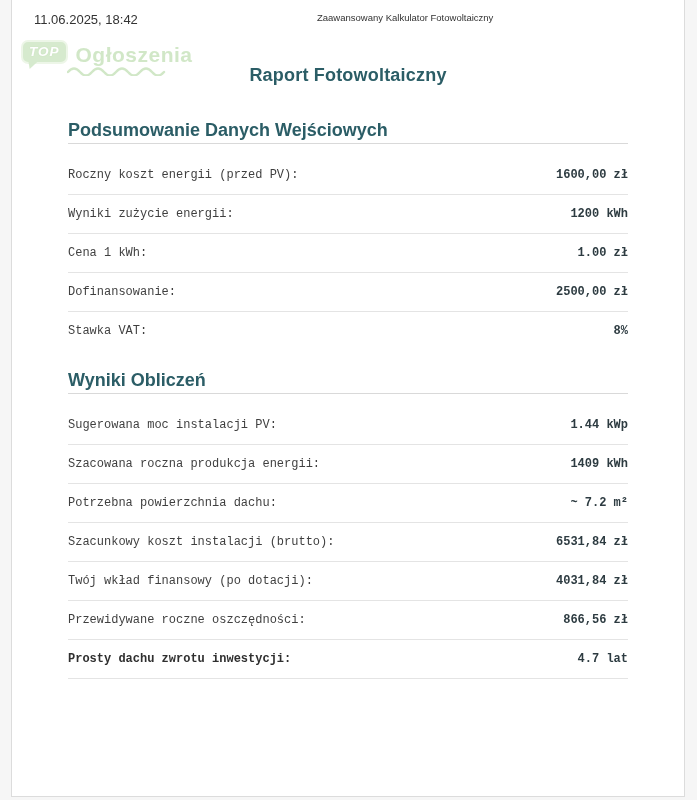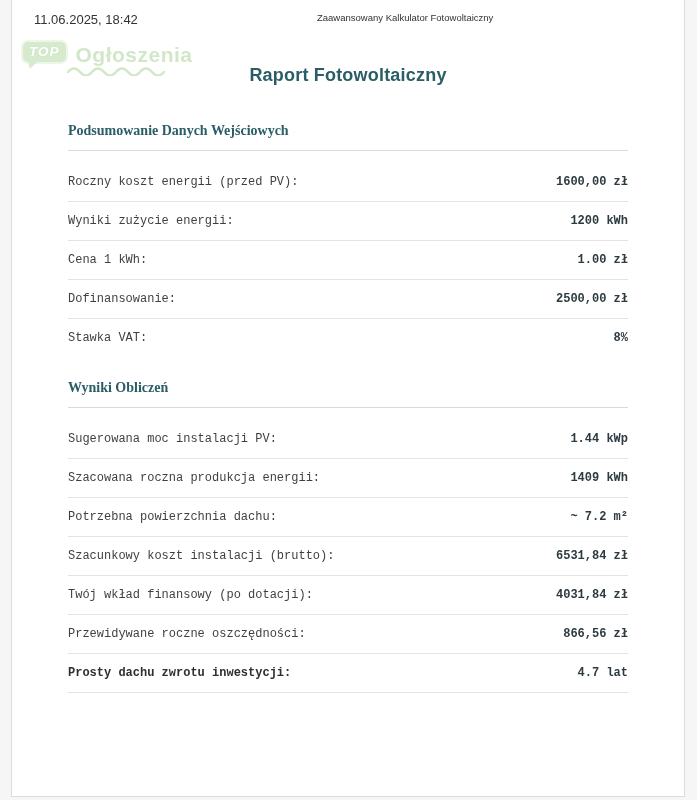--- a/index.html
+++ b/index.html
@@ -28,22 +28,22 @@
     border-left:4px solid transparent;border-right:6px solid transparent;
     border-top:8px solid #cde6c2;transform:skewX(-18deg);}
   .logo-text{display:inline-block;margin-left:8px;font-size:21px;font-weight:bold;
     color:#c6e2ba;letter-spacing:.5px;}
   .logo-squiggle{position:absolute;left:46px;top:26px;}
   
   h1{margin-top:40px;text-align:center;font-size:18px;font-weight:bold;color:var(--accent);
     letter-spacing:.2px;line-height:26px;}
   
   .content{margin:0 56px;}
-  h2{margin-top:34px;font-size:14px;font-weight:bold;color:var(--accent);
-    padding-bottom:11px;border-bottom:1px solid var(--heading-line);line-height:17px;font-family:Liberation Serif, serif;}
+  h2{margin-top:34px;font-size:18px;font-weight:bold;color:var(--accent);
+    padding-bottom:4px;border-bottom:1px solid var(--heading-line);line-height:17px;}
   h2.second{margin-top:22px;}
   .rows{margin-top:12px;}
   .row{display:flex;justify-content:space-between;align-items:center;
     padding:12px 0;border-bottom:1px solid var(--sep);font-family:Liberation Mono, monospace;}
   .row.no-border{border-bottom:none;}
   .lbl{font-size:12px;color:var(--label);line-height:14px;}
   .val{font-size:12px;font-weight:bold;color:var(--value);line-height:14px;}
   .row-strong .lbl{font-weight:bold;color:#2f2f2f;}
 </style>
 </head>

